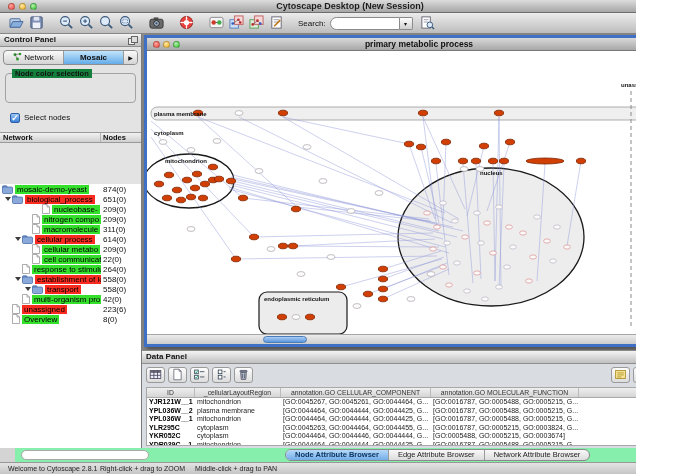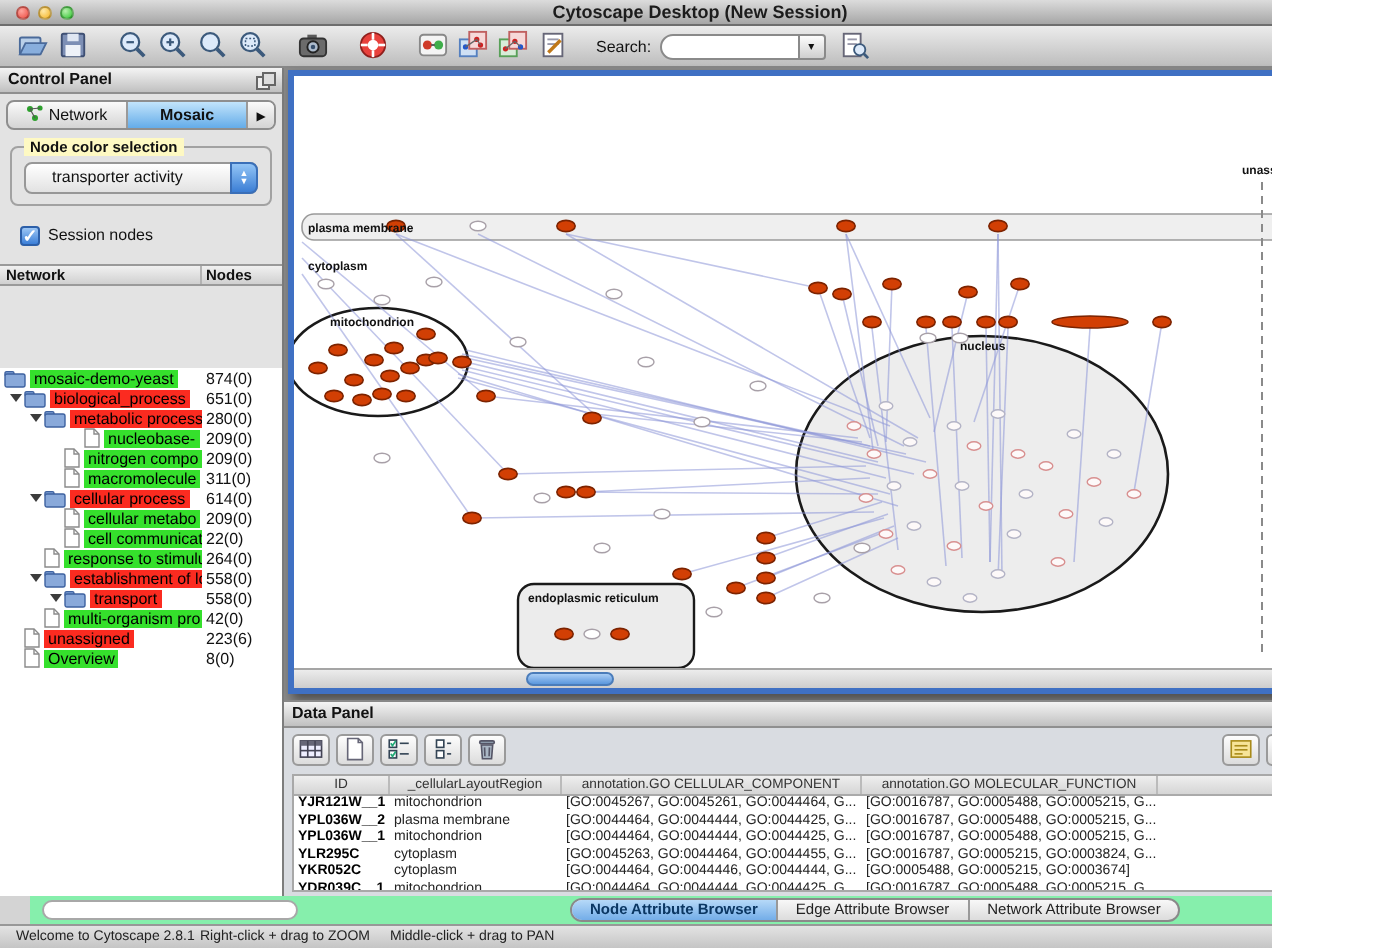--- a/index.html
+++ b/index.html
@@ -23,21 +23,21 @@
 .after-search{margin-left:5px;}
 
 .control-panel{position:absolute;left:0;top:34px;width:142px;height:414px;background:#e3e3e3;border-right:1px solid #7d7d7d;}
 .panel-header{height:13px;background:linear-gradient(#f4f4f4,#c0c0c0);border-bottom:1px solid #8f8f8f;font-weight:bold;font-size:8px;line-height:12px;padding-left:4px;position:relative;}
 .float-ic{position:absolute;right:3px;top:2px;width:10px;height:9px;}
 .cp-tabs{display:flex;margin:3px 3px 0 3px;height:15px;border:1px solid #8e8e8e;border-radius:4px;overflow:hidden;background:linear-gradient(#fafafa,#d4d4d4);}
 .cp-tab{flex:1;display:flex;align-items:center;justify-content:center;gap:2px;font-size:8px;border-right:1px solid #9a9a9a;}
 .cp-tab.selected{background:linear-gradient(#c2e4fb,#64acе9);background:linear-gradient(#c2e4fb,#64ace9);font-weight:bold;}
 .cp-tab-arrow{width:13px;display:flex;align-items:center;justify-content:center;font-size:6px;background:linear-gradient(#fafafa,#d4d4d4);}
 .groupbox{position:relative;margin:8px 5px 0 5px;border:1px solid #a2a2a2;border-radius:4px;height:30px;}
-.groupbox-label{position:absolute;top:-5px;left:6px;background:#fef9c3;padding:0 3px;font-size:7.5px;font-weight:bold;}
+.groupbox-label{position:absolute;top:-5px;left:6px;background:#15803d;padding:0 3px;font-size:7.5px;font-weight:bold;}
 .combo{position:absolute;left:6px;right:6px;top:7px;height:16px;border:1px solid #979797;border-radius:4px;background:linear-gradient(#ffffff,#e2e2e2);font-size:8px;line-height:14px;padding-left:13px;}
 .combo-btn{position:absolute;right:-1px;top:-1px;width:14px;height:16px;border-radius:0 4px 4px 0;background:linear-gradient(#93c5f6,#3b7ed5);color:#fff;font-size:4.5px;line-height:4.5px;display:flex;flex-direction:column;align-items:center;justify-content:center;border:1px solid #3a6fb8;}
 .checkbox-row{display:flex;align-items:center;gap:4px;margin:9px 0 0 10px;height:11px;}
 .checkbox{width:10px;height:10px;border-radius:2px;background:linear-gradient(#9cc6f4,#3b7fd8);border:1px solid #2c5fa8;color:#fff;font-size:9px;line-height:8px;text-align:center;font-weight:bold;}
 .tree-header{display:flex;margin-top:9px;height:11px;border-top:1px solid #9a9a9a;border-bottom:1px solid #9a9a9a;background:linear-gradient(#f1f1f1,#d0d0d0);font-size:7.5px;font-weight:bold;}
 .th-net{width:101px;padding-left:3px;border-right:1px solid #b3b3b3;line-height:10px;}
 .th-nodes{flex:1;padding-left:2px;line-height:10px;}
 .tree{position:absolute;top:118px;bottom:0;left:0;right:0;background:#fff;overflow:hidden;margin-top:32px;}
 .trow{position:relative;display:flex;align-items:center;height:10px;font-size:8px;}
 .trow.selected{background:#2e63c8;color:#fff;}
@@ -246,31 +246,24 @@
             </svg></span>
           <span>Network</span>
         </div>
         <div class="cp-tab selected">
           <span>Mosaic</span>
         </div>
         <div class="cp-tab-arrow">▶</div>
       </div>
     <div class="groupbox">
       <span class="groupbox-label">Node color selection</span>
-      <div class="combo">
-        <span>transporter activity</span>
-        <span class="combo-btn">
-            <span>▲</span>
-            <span>▼</span>
-          </span>
-      </div>
     </div>
     <div class="checkbox-row">
       <span class="checkbox">✓</span>
-      <span>Session nodes</span>
+      <span>Select nodes</span>
     </div>
     <div class="tree-header">
       <div class="th-net">Network</div>
       <div class="th-nodes">Nodes</div>
     </div>
     <div class="tree" id="tree">
         <div class="trow">
           <div class="tmain">
             <span style="display: inline-block; flex: 0 0 auto; width: 2px;"></span>
             <span class="ticon">
@@ -292,148 +285,134 @@
                 <rect x="0.5" y="0.8" width="4.5" height="2.2" rx="0.8" fill="#7d9fd4" stroke="#3e62a0" stroke-width="0.7"></rect>
                 <rect x="0.5" y="2" width="10" height="6.5" rx="1" fill="#89a9da" stroke="#3e62a0" stroke-width="0.7"></rect>
               </svg>
             </span>
             <span class="tlabel red">biological_process</span>
           </div>
           <span class="tcount">651(0)</span>
         </div>
         <div class="trow">
           <div class="tmain">
+            <span style="display: inline-block; flex: 0 0 auto; width: 42px;"></span>
+            <span class="ticon">
+              <svg width="8" height="10" viewBox="0 0 8 10">
+                <path d="M0.5 0.5 H5 L7.5 3 V9.5 H0.5 Z" fill="#fff" stroke="#8a8a8a" stroke-width="0.7"></path>
+                <path d="M5 0.5 V3 H7.5" fill="none" stroke="#8a8a8a" stroke-width="0.7"></path>
+              </svg>
+            </span>
+            <span class="tlabel green">nucleobase-</span>
+          </div>
+          <span class="tcount">209(0)</span>
+        </div>
+        <div class="trow">
+          <div class="tmain">
+            <span style="display: inline-block; flex: 0 0 auto; width: 32px;"></span>
+            <span class="ticon">
+              <svg width="8" height="10" viewBox="0 0 8 10">
+                <path d="M0.5 0.5 H5 L7.5 3 V9.5 H0.5 Z" fill="#fff" stroke="#8a8a8a" stroke-width="0.7"></path>
+                <path d="M5 0.5 V3 H7.5" fill="none" stroke="#8a8a8a" stroke-width="0.7"></path>
+              </svg>
+            </span>
+            <span class="tlabel green">nitrogen compo</span>
+          </div>
+          <span class="tcount">209(0)</span>
+        </div>
+        <div class="trow">
+          <div class="tmain">
+            <span style="display: inline-block; flex: 0 0 auto; width: 32px;"></span>
+            <span class="ticon">
+              <svg width="8" height="10" viewBox="0 0 8 10">
+                <path d="M0.5 0.5 H5 L7.5 3 V9.5 H0.5 Z" fill="#fff" stroke="#8a8a8a" stroke-width="0.7"></path>
+                <path d="M5 0.5 V3 H7.5" fill="none" stroke="#8a8a8a" stroke-width="0.7"></path>
+              </svg>
+            </span>
+            <span class="tlabel green">macromolecule</span>
+          </div>
+          <span class="tcount">311(0)</span>
+        </div>
+        <div class="trow">
+          <div class="tmain">
             <span style="display: inline-block; flex: 0 0 auto; width: 14px;"></span>
             <span class="arrow"></span>
             <span class="ticon">
               <svg width="11" height="9" viewBox="0 0 11 9">
                 <rect x="0.5" y="0.8" width="4.5" height="2.2" rx="0.8" fill="#7d9fd4" stroke="#3e62a0" stroke-width="0.7"></rect>
                 <rect x="0.5" y="2" width="10" height="6.5" rx="1" fill="#89a9da" stroke="#3e62a0" stroke-width="0.7"></rect>
               </svg>
             </span>
-            <span class="tlabel red">metabolic process</span>
-          </div>
-          <span class="tcount">280(0)</span>
-        </div>
-        <div class="trow">
-          <div class="tmain">
-            <span style="display: inline-block; flex: 0 0 auto; width: 42px;"></span>
-            <span class="ticon">
-              <svg width="8" height="10" viewBox="0 0 8 10">
-                <path d="M0.5 0.5 H5 L7.5 3 V9.5 H0.5 Z" fill="#fff" stroke="#8a8a8a" stroke-width="0.7"></path>
-                <path d="M5 0.5 V3 H7.5" fill="none" stroke="#8a8a8a" stroke-width="0.7"></path>
-              </svg>
-            </span>
-            <span class="tlabel green">nucleobase-</span>
+            <span class="tlabel red">cellular process</span>
+          </div>
+          <span class="tcount">614(0)</span>
+        </div>
+        <div class="trow">
+          <div class="tmain">
+            <span style="display: inline-block; flex: 0 0 auto; width: 32px;"></span>
+            <span class="ticon">
+              <svg width="8" height="10" viewBox="0 0 8 10">
+                <path d="M0.5 0.5 H5 L7.5 3 V9.5 H0.5 Z" fill="#fff" stroke="#8a8a8a" stroke-width="0.7"></path>
+                <path d="M5 0.5 V3 H7.5" fill="none" stroke="#8a8a8a" stroke-width="0.7"></path>
+              </svg>
+            </span>
+            <span class="tlabel green">cellular metabo</span>
           </div>
           <span class="tcount">209(0)</span>
         </div>
         <div class="trow">
           <div class="tmain">
             <span style="display: inline-block; flex: 0 0 auto; width: 32px;"></span>
             <span class="ticon">
               <svg width="8" height="10" viewBox="0 0 8 10">
                 <path d="M0.5 0.5 H5 L7.5 3 V9.5 H0.5 Z" fill="#fff" stroke="#8a8a8a" stroke-width="0.7"></path>
                 <path d="M5 0.5 V3 H7.5" fill="none" stroke="#8a8a8a" stroke-width="0.7"></path>
               </svg>
             </span>
-            <span class="tlabel green">nitrogen compo</span>
-          </div>
-          <span class="tcount">209(0)</span>
-        </div>
-        <div class="trow">
-          <div class="tmain">
-            <span style="display: inline-block; flex: 0 0 auto; width: 32px;"></span>
-            <span class="ticon">
-              <svg width="8" height="10" viewBox="0 0 8 10">
-                <path d="M0.5 0.5 H5 L7.5 3 V9.5 H0.5 Z" fill="#fff" stroke="#8a8a8a" stroke-width="0.7"></path>
-                <path d="M5 0.5 V3 H7.5" fill="none" stroke="#8a8a8a" stroke-width="0.7"></path>
-              </svg>
-            </span>
-            <span class="tlabel green">macromolecule</span>
-          </div>
-          <span class="tcount">311(0)</span>
+            <span class="tlabel green">cell communicat</span>
+          </div>
+          <span class="tcount">22(0)</span>
+        </div>
+        <div class="trow">
+          <div class="tmain">
+            <span style="display: inline-block; flex: 0 0 auto; width: 22px;"></span>
+            <span class="ticon">
+              <svg width="8" height="10" viewBox="0 0 8 10">
+                <path d="M0.5 0.5 H5 L7.5 3 V9.5 H0.5 Z" fill="#fff" stroke="#8a8a8a" stroke-width="0.7"></path>
+                <path d="M5 0.5 V3 H7.5" fill="none" stroke="#8a8a8a" stroke-width="0.7"></path>
+              </svg>
+            </span>
+            <span class="tlabel green">response to stimulu</span>
+          </div>
+          <span class="tcount">264(0)</span>
         </div>
         <div class="trow">
           <div class="tmain">
             <span style="display: inline-block; flex: 0 0 auto; width: 14px;"></span>
             <span class="arrow"></span>
             <span class="ticon">
               <svg width="11" height="9" viewBox="0 0 11 9">
                 <rect x="0.5" y="0.8" width="4.5" height="2.2" rx="0.8" fill="#7d9fd4" stroke="#3e62a0" stroke-width="0.7"></rect>
                 <rect x="0.5" y="2" width="10" height="6.5" rx="1" fill="#89a9da" stroke="#3e62a0" stroke-width="0.7"></rect>
               </svg>
             </span>
-            <span class="tlabel red">cellular process</span>
-          </div>
-          <span class="tcount">614(0)</span>
-        </div>
-        <div class="trow">
-          <div class="tmain">
-            <span style="display: inline-block; flex: 0 0 auto; width: 32px;"></span>
-            <span class="ticon">
-              <svg width="8" height="10" viewBox="0 0 8 10">
-                <path d="M0.5 0.5 H5 L7.5 3 V9.5 H0.5 Z" fill="#fff" stroke="#8a8a8a" stroke-width="0.7"></path>
-                <path d="M5 0.5 V3 H7.5" fill="none" stroke="#8a8a8a" stroke-width="0.7"></path>
-              </svg>
-            </span>
-            <span class="tlabel green">cellular metabo</span>
-          </div>
-          <span class="tcount">209(0)</span>
-        </div>
-        <div class="trow">
-          <div class="tmain">
-            <span style="display: inline-block; flex: 0 0 auto; width: 32px;"></span>
-            <span class="ticon">
-              <svg width="8" height="10" viewBox="0 0 8 10">
-                <path d="M0.5 0.5 H5 L7.5 3 V9.5 H0.5 Z" fill="#fff" stroke="#8a8a8a" stroke-width="0.7"></path>
-                <path d="M5 0.5 V3 H7.5" fill="none" stroke="#8a8a8a" stroke-width="0.7"></path>
-              </svg>
-            </span>
-            <span class="tlabel green">cell communicat</span>
-          </div>
-          <span class="tcount">22(0)</span>
-        </div>
-        <div class="trow">
-          <div class="tmain">
-            <span style="display: inline-block; flex: 0 0 auto; width: 22px;"></span>
-            <span class="ticon">
-              <svg width="8" height="10" viewBox="0 0 8 10">
-                <path d="M0.5 0.5 H5 L7.5 3 V9.5 H0.5 Z" fill="#fff" stroke="#8a8a8a" stroke-width="0.7"></path>
-                <path d="M5 0.5 V3 H7.5" fill="none" stroke="#8a8a8a" stroke-width="0.7"></path>
-              </svg>
-            </span>
-            <span class="tlabel green">response to stimulu</span>
-          </div>
-          <span class="tcount">264(0)</span>
-        </div>
-        <div class="trow">
-          <div class="tmain">
-            <span style="display: inline-block; flex: 0 0 auto; width: 14px;"></span>
+            <span class="tlabel red">establishment of lo</span>
+          </div>
+          <span class="tcount">558(0)</span>
+        </div>
+        <div class="trow">
+          <div class="tmain">
+            <span style="display: inline-block; flex: 0 0 auto; width: 24px;"></span>
             <span class="arrow"></span>
             <span class="ticon">
               <svg width="11" height="9" viewBox="0 0 11 9">
                 <rect x="0.5" y="0.8" width="4.5" height="2.2" rx="0.8" fill="#7d9fd4" stroke="#3e62a0" stroke-width="0.7"></rect>
                 <rect x="0.5" y="2" width="10" height="6.5" rx="1" fill="#89a9da" stroke="#3e62a0" stroke-width="0.7"></rect>
               </svg>
             </span>
-            <span class="tlabel red">establishment of lo</span>
-          </div>
-          <span class="tcount">558(0)</span>
-        </div>
-        <div class="trow">
-          <div class="tmain">
-            <span style="display: inline-block; flex: 0 0 auto; width: 24px;"></span>
-            <span class="arrow"></span>
-            <span class="ticon">
-              <svg width="11" height="9" viewBox="0 0 11 9">
-                <rect x="0.5" y="0.8" width="4.5" height="2.2" rx="0.8" fill="#7d9fd4" stroke="#3e62a0" stroke-width="0.7"></rect>
-                <rect x="0.5" y="2" width="10" height="6.5" rx="1" fill="#89a9da" stroke="#3e62a0" stroke-width="0.7"></rect>
-              </svg>
-            </span>
             <span class="tlabel red">transport</span>
           </div>
           <span class="tcount">558(0)</span>
         </div>
         <div class="trow">
           <div class="tmain">
             <span style="display: inline-block; flex: 0 0 auto; width: 22px;"></span>
             <span class="ticon">
               <svg width="8" height="10" viewBox="0 0 8 10">
                 <path d="M0.5 0.5 H5 L7.5 3 V9.5 H0.5 Z" fill="#fff" stroke="#8a8a8a" stroke-width="0.7"></path>
@@ -469,20 +448,26 @@
             <span class="tlabel green">Overview</span>
           </div>
           <span class="tcount">8(0)</span>
         </div>
       </div>
   </div>
 
   <div class="center">
     <div class="mdi">
       <div class="net-window">
+        <div class="nw-titlebar">
+          <span class="nw-tl r"></span>
+          <span class="nw-tl y"></span>
+          <span class="nw-tl g"></span>
+          <div class="nw-title">primary metabolic process</div>
+        </div>
         <div class="nw-canvas" id="net-canvas">
             <svg viewBox="0 0 544 283" preserveAspectRatio="none">
               <rect x="4" y="56" width="492" height="13" rx="6" fill="#efefef" stroke="#9a9a9a" stroke-width="0.8"></rect>
               <ellipse cx="42" cy="130" rx="45" ry="27" fill="#ffffff" stroke="#1a1a1a" stroke-width="1.3"></ellipse>
               <ellipse cx="344" cy="186" rx="93" ry="69" fill="#ededed" stroke="#1a1a1a" stroke-width="1.3"></ellipse>
               <rect x="112" y="241" width="88" height="42" rx="8" fill="#ececec" stroke="#1a1a1a" stroke-width="1.2"></rect>
               <line x1="484" y1="40" x2="484" y2="278" stroke="#8a8a8a" stroke-width="1" stroke-dasharray="4 3"></line>
               <line x1="51" y1="66" x2="298" y2="162" stroke="#8d96d8" stroke-width="0.8" opacity="0.55"></line>
               <line x1="92" y1="66" x2="305" y2="172" stroke="#8d96d8" stroke-width="0.8" opacity="0.55"></line>
               <line x1="136" y1="66" x2="312" y2="168" stroke="#8d96d8" stroke-width="0.8" opacity="0.55"></line>

